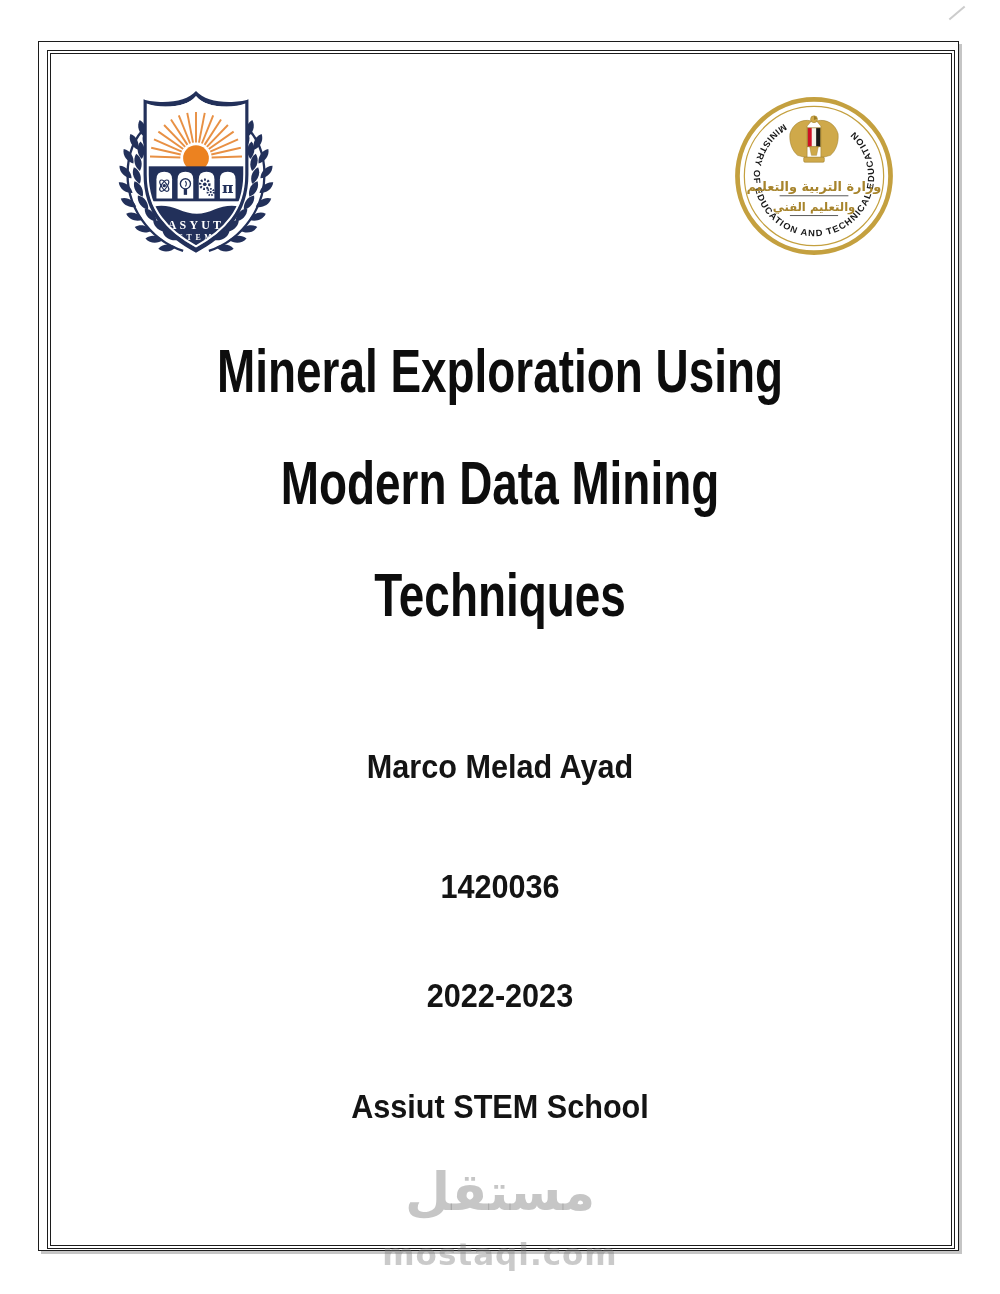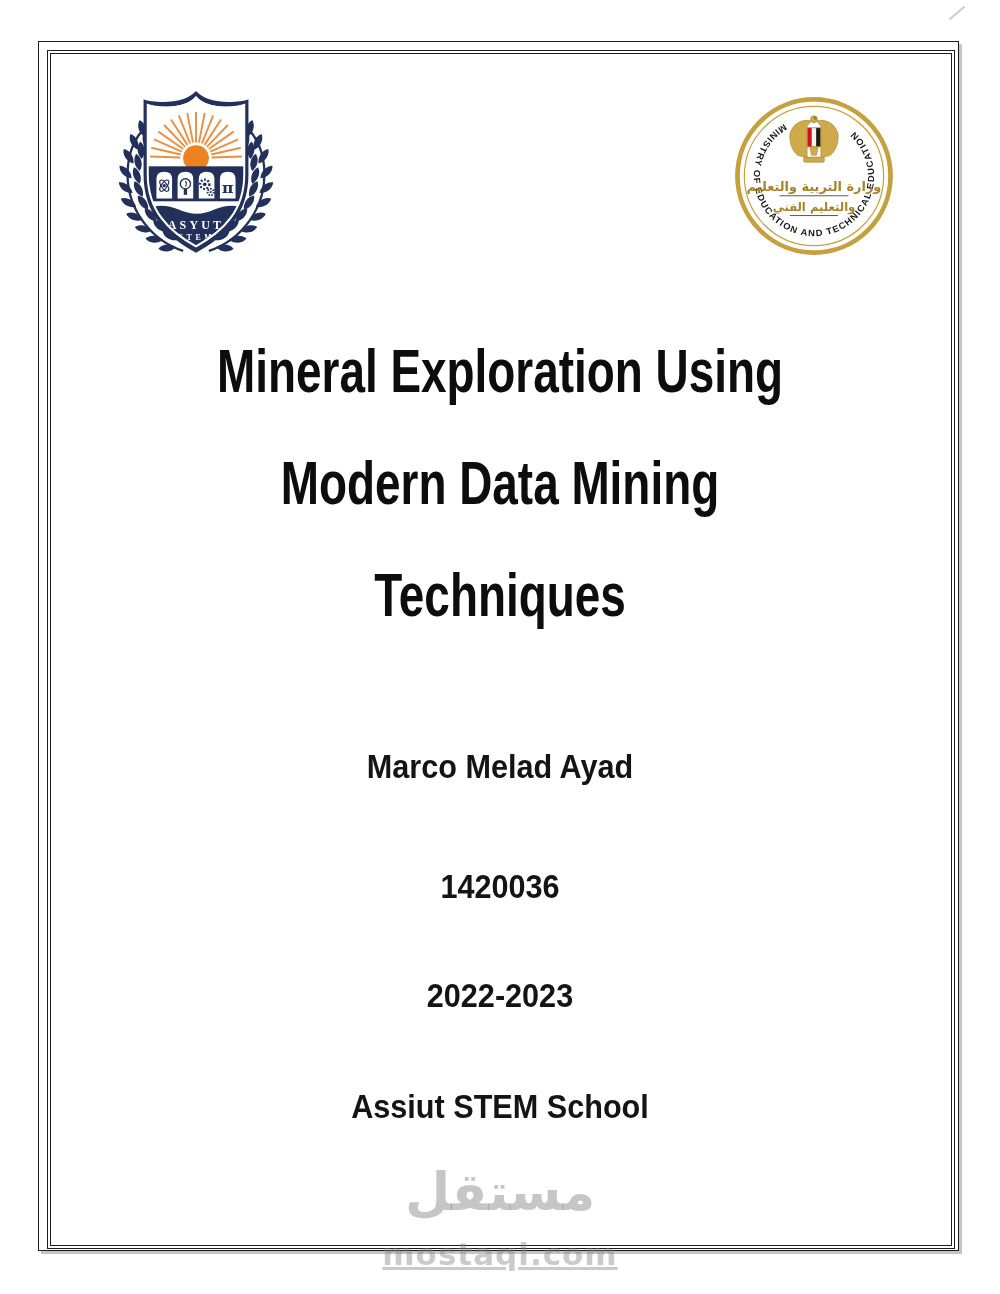--- a/index.html
+++ b/index.html
@@ -32,21 +32,21 @@
   }
   .t1{top:340px;} .t2{top:452px;} .t3{top:564px;}
   .info-line{
     position:absolute;left:0;right:0;text-align:center;color:#141414;
     font-weight:700;font-size:34px;line-height:40px;transform:scaleX(.9);
   }
   .i-author{top:746px;} .i-id{top:866px;} .i-year{top:975px;} .i-school{top:1086px;}
   
   .wm{position:absolute;left:0;right:0;text-align:center;z-index:5;font-family:"DejaVu Sans",sans-serif;font-weight:700;}
   .wm-ar{top:1152px;font-size:52px;line-height:56px;color:rgba(128,128,128,.45);margin-top:12px;}
-  .wm-en{top:1238px;font-size:31px;line-height:32px;color:rgba(128,128,128,.42);letter-spacing:1px;text-decoration:underline;}
+  .wm-en{top:1238px;font-size:31px;line-height:32px;color:rgba(128,128,128,.42);letter-spacing:1px;}
 </style>
 </head>
 <body>
 
 <div class="page">
 
   <div class="border-outer"></div>
   <div class="border-inner"></div>
   <div class="corner-artifact"></div>
 

